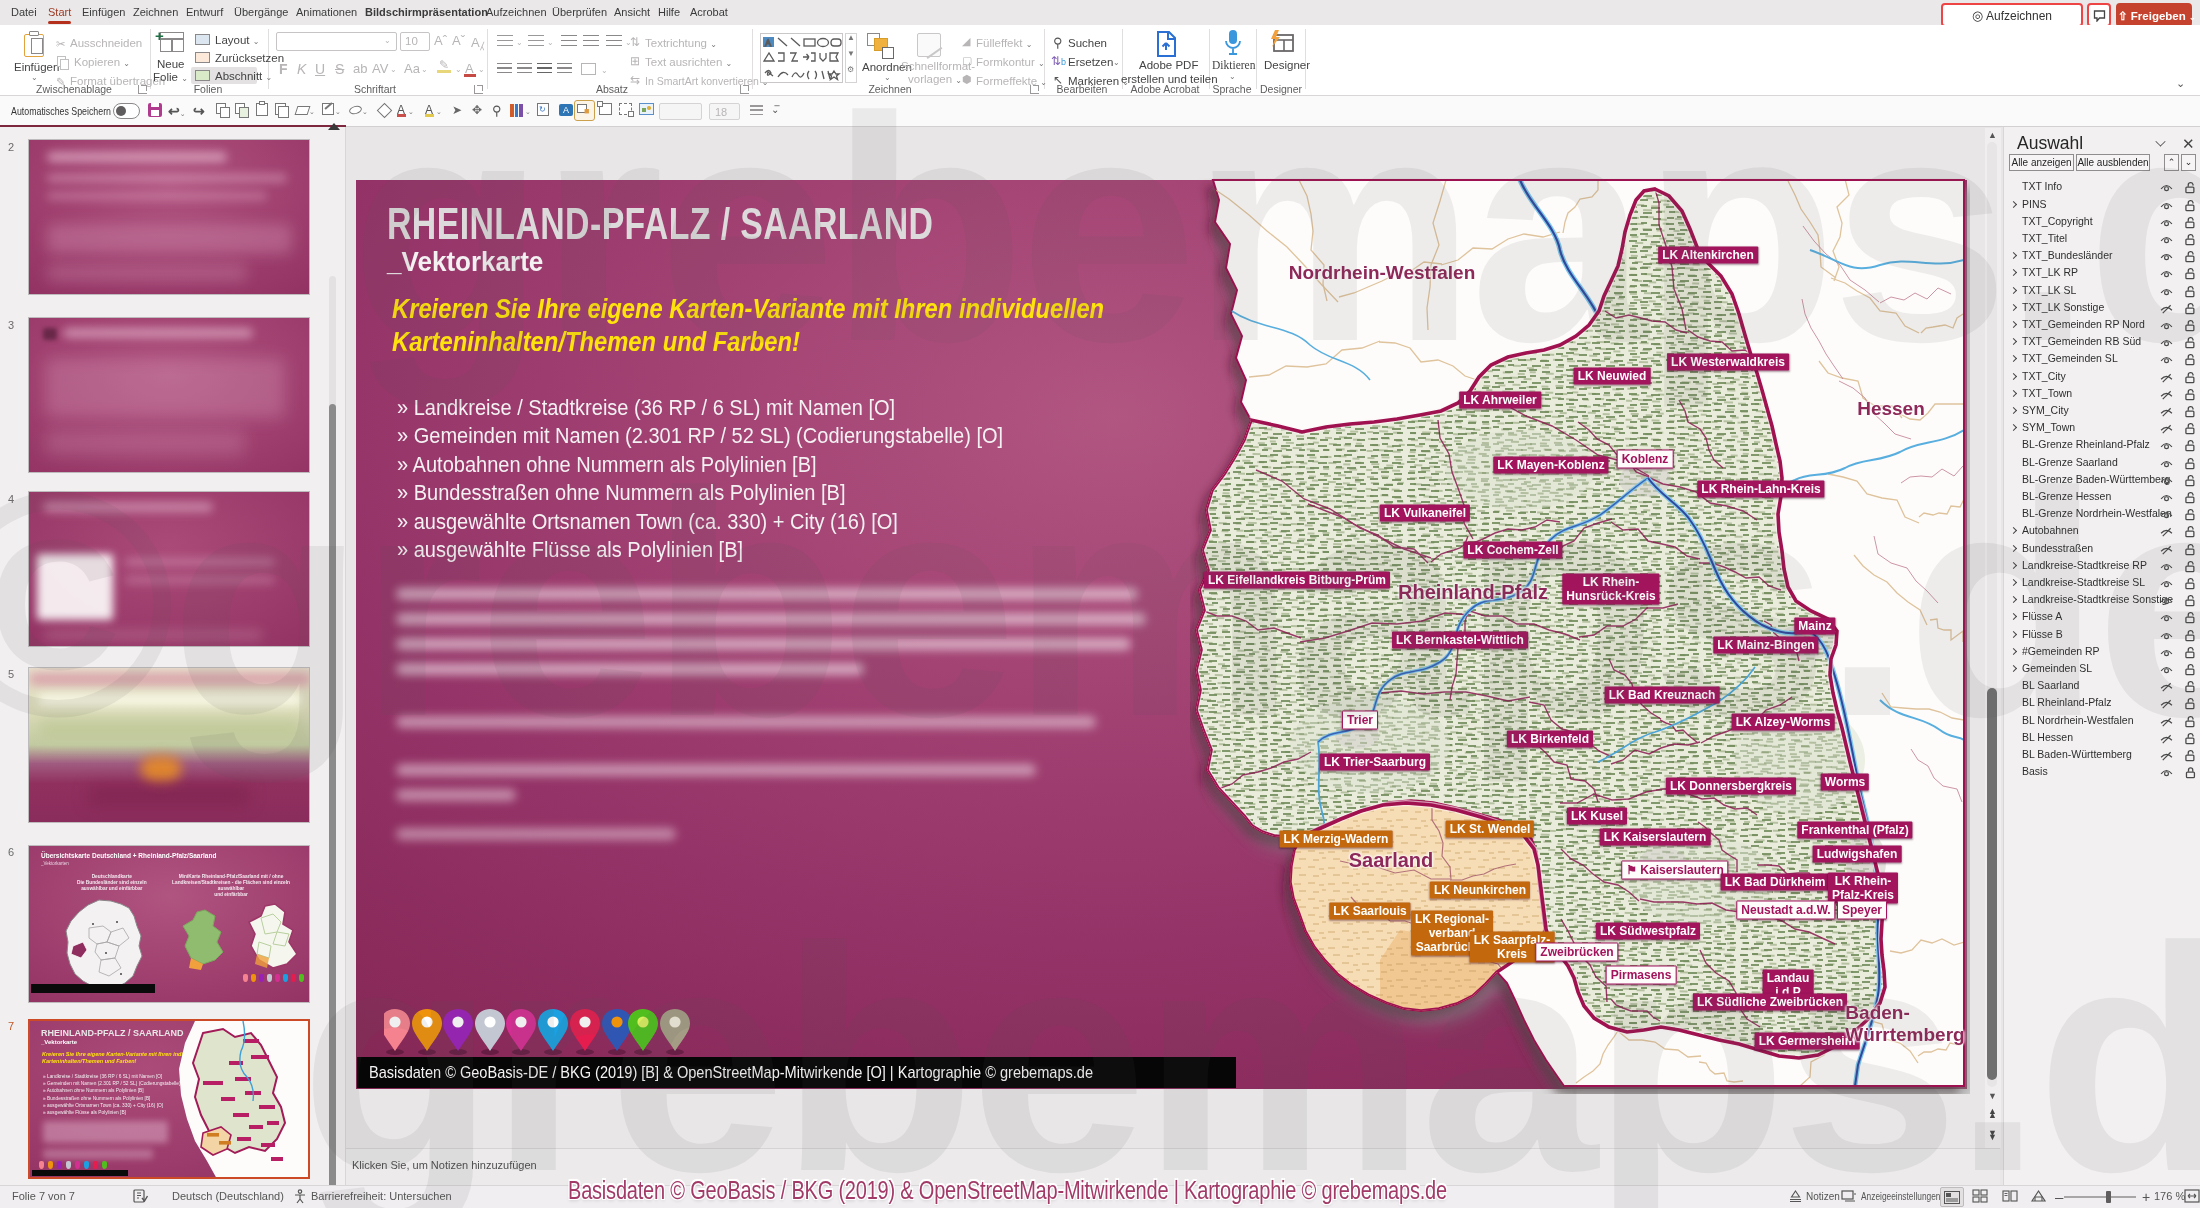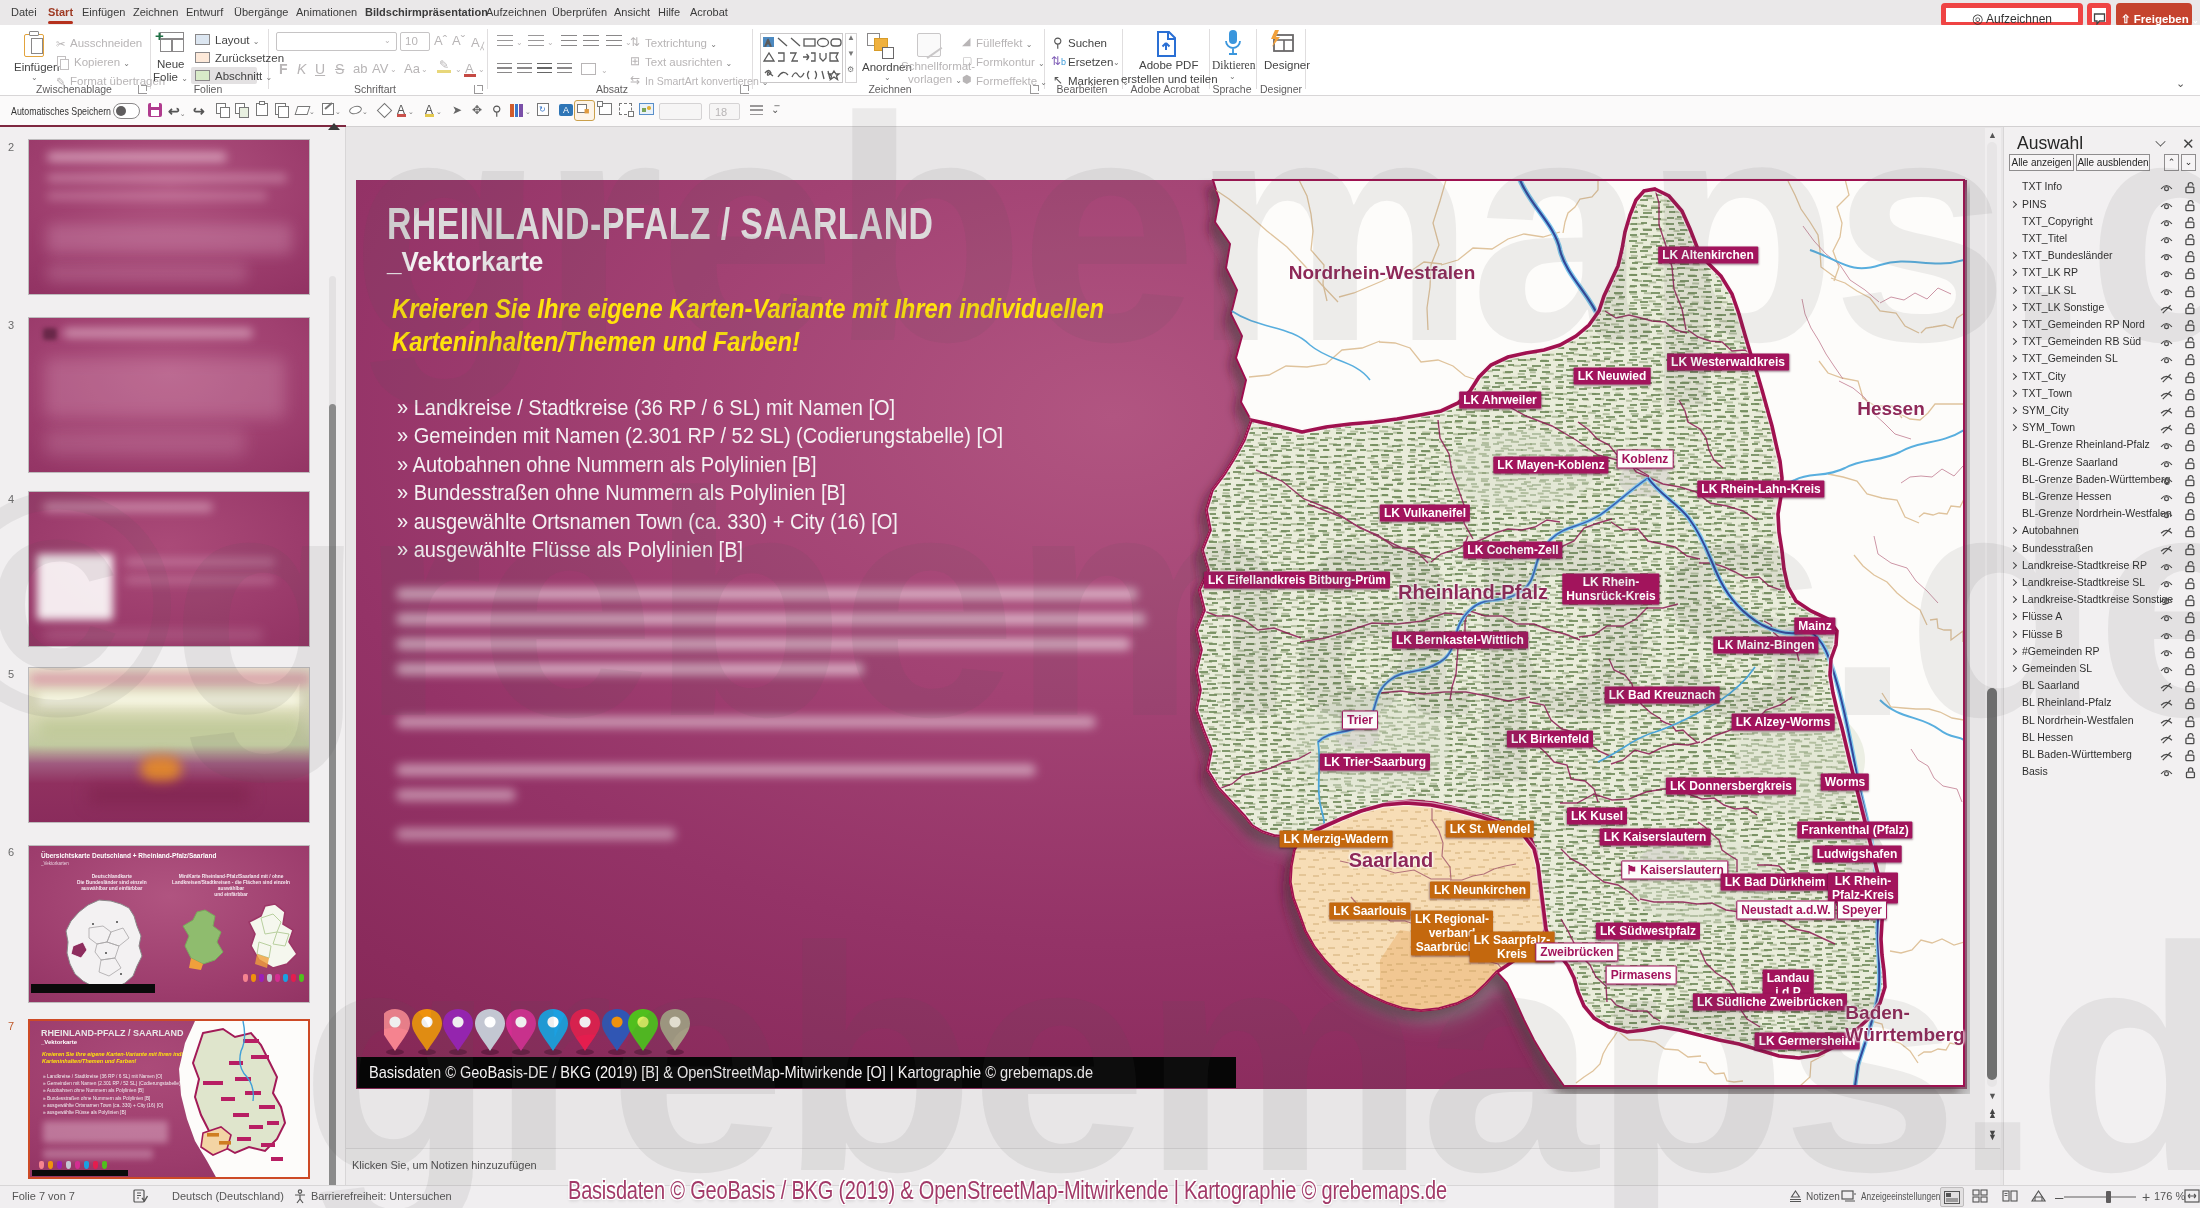--- a/index.html
+++ b/index.html
@@ -4,23 +4,23 @@
 <title>pp</title>
 <style>
   * { margin:0; padding:0; box-sizing:border-box; }
   html,body { width:2200px; height:1208px; overflow:hidden; }
   body { font-family:"Liberation Sans", sans-serif; background:#e9e7e8; position:relative; }
   .abs { position:absolute; }
 
   
   #tabbar { left:0; top:0; width:2200px; height:25px; background:#eae8e9; }
   #tabbar .tab { position:absolute; top:0; height:25px; line-height:25px; font-size:11px; color:#3b3b3b; white-space:nowrap; }
-  #tabbar .tab.active { font-weight:bold; color:#9e3a23; }
+  #tabbar .tab.active { font-weight:normal; color:#9e3a23; }
   #tabbar .tab.active::after { content:''; position:absolute; left:0; right:0; bottom:1px; height:3px; background:#b5301c; border-radius:2px; }
-  .topbtn { position:absolute; top:4px; height:24px; background:#fff; border:5px solid #ef4444; border-radius:4px; font-size:12px; color:#333; line-height:22px; text-align:center; }
+  .topbtn { position:absolute; top:4px; height:24px; background:#fff; border:2px solid #ef4444; border-radius:4px; font-size:12px; color:#333; line-height:22px; text-align:center; }
   #freigeben { background:#c5432e; border-color:#c5432e; color:#fff; font-weight:bold; }
 
   
   #ribbon { left:0; top:25px; width:2200px; height:71px; background:#fff; border-bottom:1px solid #d8d6d7; border-radius:0 0 0 0; }
   .rsep { position:absolute; top:4px; width:1px; height:60px; background:#e0dedf; }
   .glabel { position:absolute; top:58px; font-size:10.5px; color:#5f5d5e; width:160px; text-align:center; }
   .rtxt { position:absolute; font-size:11.5px; color:#444; white-space:nowrap; }
   .rtxt.gray { color:#b8b5b6; }
   .dd { color:#777; font-size:8px; }
   .launcher { position:absolute; width:9px; height:9px; border-left:1px solid #9a9899; border-bottom:1px solid #9a9899; }

